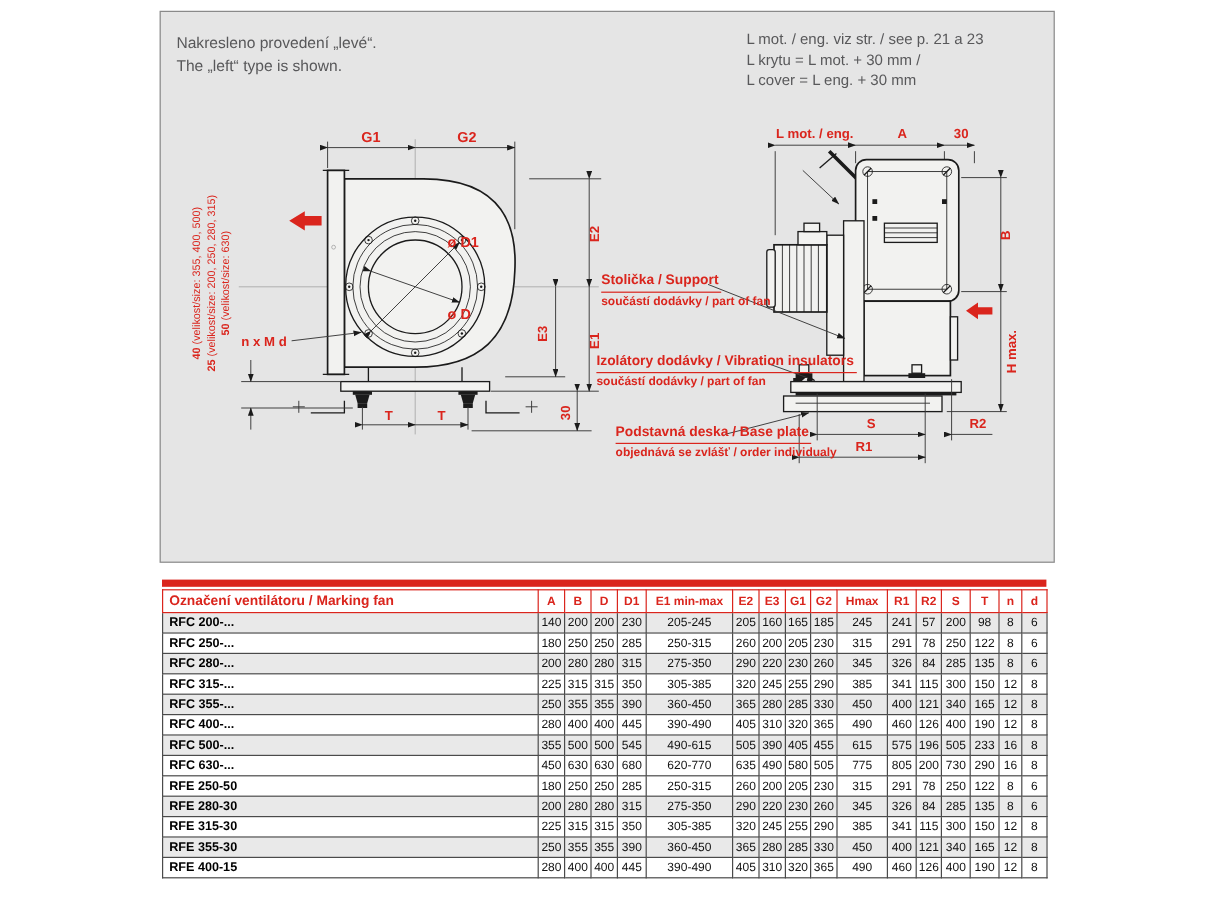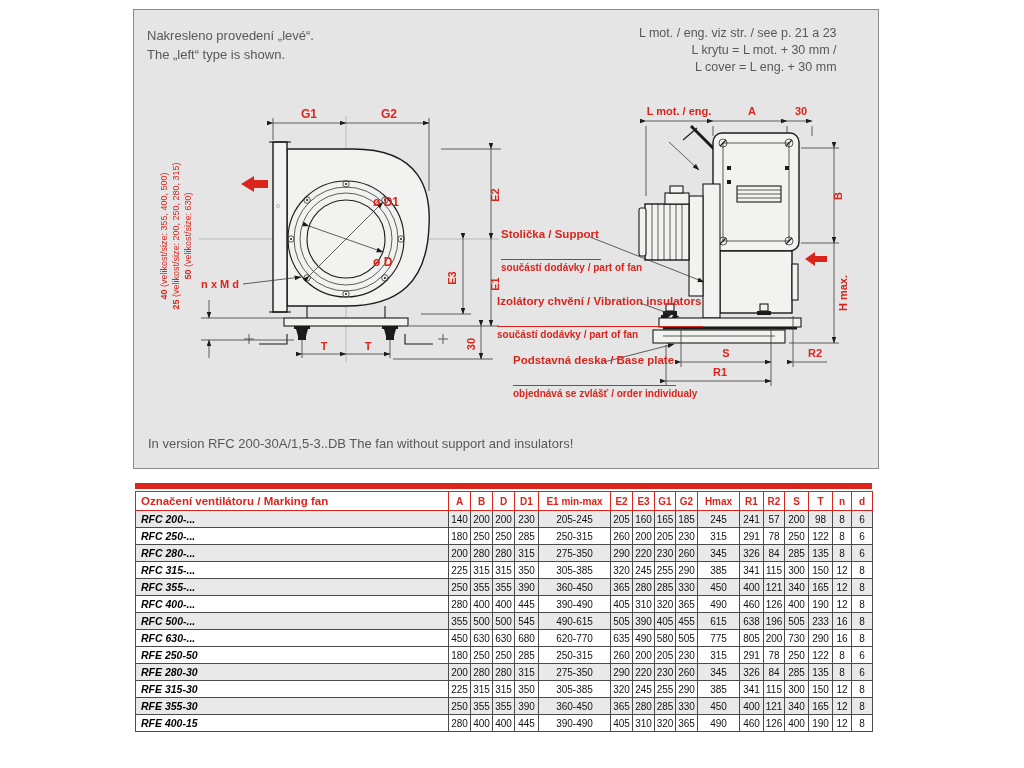--- a/index.html
+++ b/index.html
@@ -7,21 +7,21 @@
   .abs{position:absolute;}
 
   
   .draw-box{left:133px;top:9px;width:746px;height:460px;border:1.5px solid #8a8a8a;background:#e5e5e5;box-sizing:border-box;}
   .note{color:#58585a;font-size:13px;line-height:19px;}
   .note-right{font-size:12.5px;line-height:17px;}
   .note-bottom{font-size:13px;line-height:19px;}
 
   
   .callout{color:#da251d;}
-  .callout .c-title{font-size:11.5px;font-weight:bold;border-bottom:1.5px solid #da251d;display:inline-block;padding:0 2px 19px 0;white-space:nowrap;}
+  .callout .c-title{font-size:11.5px;font-weight:bold;border-bottom:1.5px solid #da251d;display:inline-block;padding:0 2px 3px 0;white-space:nowrap;}
   .callout .c-sub{font-size:10px;font-weight:600;margin-top:2px;white-space:nowrap;}
 
   
   svg text{font-family:"Liberation Sans",sans-serif;}
   .body{fill:#f2f2f0;stroke:#1b1b1b;stroke-width:1.4;}
   .body2{fill:#f2f2f0;stroke:#1b1b1b;stroke-width:1.1;}
   .ring{fill:none;stroke:#1b1b1b;stroke-width:1.1;}
   .ringthin{fill:none;stroke:#1b1b1b;stroke-width:0.7;}
   .thin{stroke:#9a9a9a;stroke-width:0.6;fill:none;}
   .dim{stroke:#3a3a3a;stroke-width:0.8;fill:none;}
@@ -33,36 +33,36 @@
   .redarrow{fill:#da251d;stroke:none;}
   .blk{fill:#1b1b1b;}
 
   
   .table-wrap{left:135px;top:483px;width:737px;}
   .red-bar{width:737px;height:6px;background:#da251d;margin-bottom:2px;}
   table.fan{border-collapse:collapse;table-layout:fixed;width:737px;}
   table.fan th{color:#da251d;border:1px solid #da251d;font-size:10px;font-weight:bold;height:18px;padding:0;text-align:center;white-space:nowrap;overflow:hidden;}
   table.fan th.name{text-align:left;padding-left:5px;font-size:11.5px;}
   table.fan td{border:1px solid #4a4a4a;font-size:10px;text-align:center;height:16px;padding:0;color:#111;white-space:nowrap;overflow:hidden;}
-  table.fan td.name{text-align:left;font-weight:bold;padding-left:5px;font-size:10.5px;color:#000;font-style:italic;}
+  table.fan td.name{text-align:left;font-weight:bold;padding-left:5px;font-size:10.5px;color:#000;}
   table.fan tbody{border:1.5px solid #2a2a2a;}
   table.fan tr.alt td{background:#e9e9e9;}
   table.fan tr.group-break td{border-top:2.5px solid #2a2a2a;}
 </style>
 </head>
 <body>
 
 <div class="abs draw-box">
 
   <div class="abs note" style="left:13px;top:16px;">
     <div>Nakresleno provedení „levé“.</div>
     <div>The „left“ type is shown.</div>
   </div>
 
-  <div class="abs note note-right" style="left:505px;top:15px;text-align:right;">
+  <div class="abs note note-right" style="left:488px;top:15px;">
     <div>L mot. / eng. viz str. / see p. 21 a 23</div>
     <div>L krytu = L mot. + 30 mm /</div>
     <div>L cover = L eng. + 30 mm</div>
   </div>
 
   <svg class="abs" style="left:7px;top:86px;" width="380" height="310" viewBox="0 0 380 310">
     <defs>
       <marker id="ahl" markerWidth="9" markerHeight="7" refX="8" refY="3" orient="auto">
         <path d="M0,0 L8.5,3 L0,6 Z" fill="#1b1b1b"></path>
       </marker>
@@ -333,30 +333,29 @@
     <line class="dim" x1="456" y1="227" x2="570" y2="272" marker-end="url(#aho)"></line>
     <line class="dim" x1="506" y1="293" x2="545" y2="307" marker-end="url(#aho)"></line>
     <line class="dim" x1="470" y1="352" x2="540" y2="334" marker-end="url(#aho)"></line>
   </svg>
 
   <div class="abs callout" style="left:367px;top:214px;">
     <div class="c-title">Stolička / Support</div>
     <div class="c-sub">součástí dodávky / part of fan</div>
   </div>
   <div class="abs callout" style="left:363px;top:281px;">
-    <div class="c-title">Izolátory chvění / Vibration insulators</div>
+    <div class="c-title">Izolátory dodávky / Vibration insulators</div>
     <div class="c-sub">součástí dodávky / part of fan</div>
   </div>
   <div class="abs callout" style="left:379px;top:340px;">
     <div class="c-title">Podstavná deska / Base plate</div>
     <div class="c-sub">objednává se zvlášť / order individualy</div>
   </div>
 
   <div class="abs note note-bottom" style="left:14px;top:424px;">
-    <div>In version RFC 200-30A/1,5-3..DB The fan without support and insulators!</div>
   </div>
 </div>
 
 <div class="abs table-wrap">
   <div class="red-bar"></div>
   <table class="fan">
     <colgroup>
         <col style="width: 313px;">
         <col style="width: 22px;">
         <col style="width: 22px;">
@@ -516,21 +515,21 @@
           <td>355</td>
           <td>500</td>
           <td>500</td>
           <td>545</td>
           <td>490-615</td>
           <td>505</td>
           <td>390</td>
           <td>405</td>
           <td>455</td>
           <td>615</td>
-          <td>638</td>
+          <td>575</td>
           <td>196</td>
           <td>505</td>
           <td>233</td>
           <td>16</td>
           <td>8</td>
         </tr>
         <tr>
           <td class="name">RFC 630-...</td>
           <td>450</td>
           <td>630</td>

